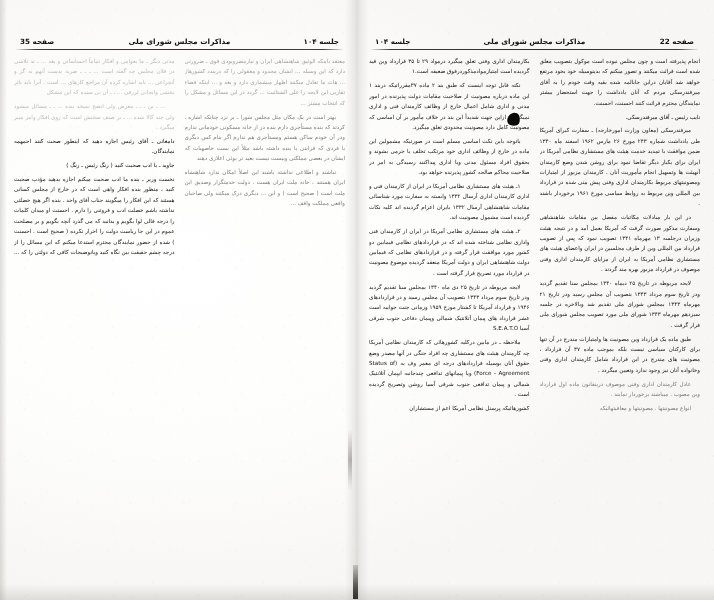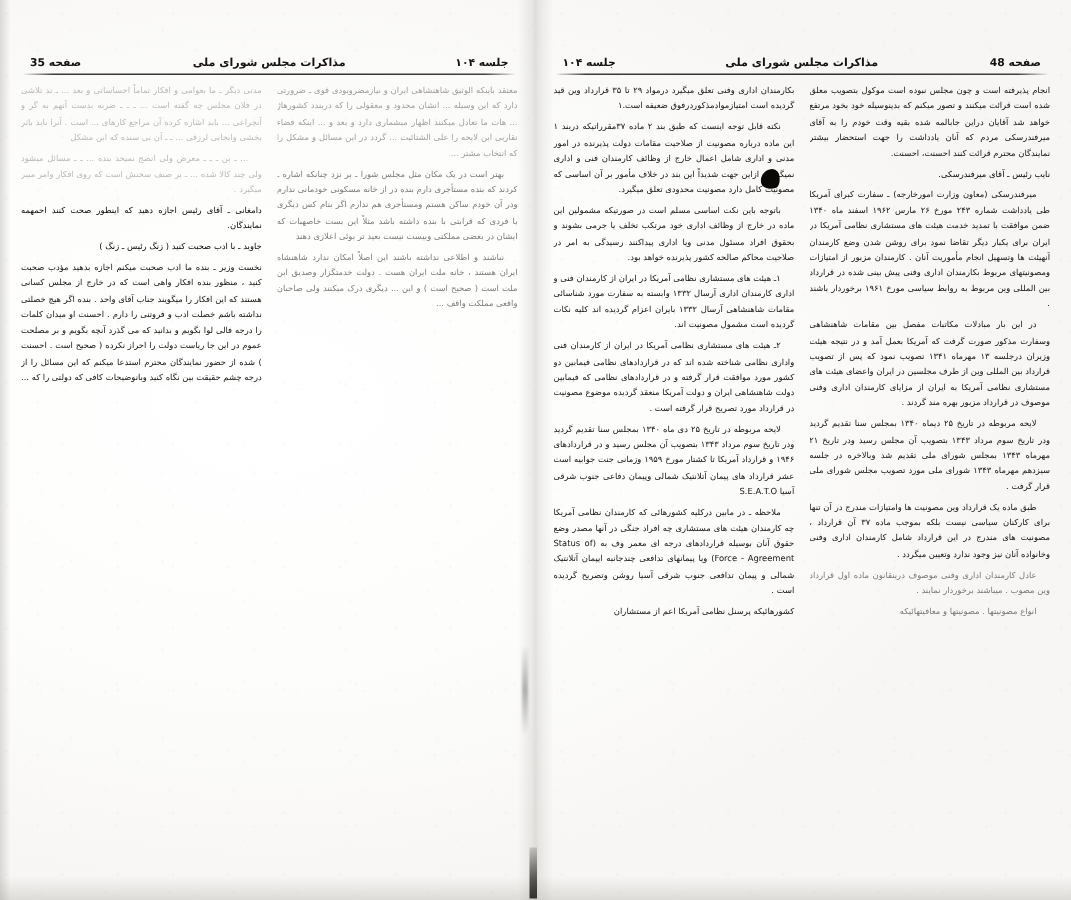--- a/index.html
+++ b/index.html
@@ -121,21 +121,21 @@
     background-size:37px 41px,53px 47px,61px 59px,43px 67px,71px 53px;
   }
 </style>
 </head>
 <body>
 
 <div id="scan">
 
   <div class="page left">
     <div class="runhead">
-      <span class="side">صفحه 48</span>
+      <span class="side">صفحه 22</span>
       <span class="center">مذاکرات مجلس شورای ملی</span>
       <span class="side">جلسه ۱۰۴</span>
     </div>
     <div class="rule"></div>
 
     <div class="cols">
 
       <div class="col">
         <p class="noind">انجام پذیرفته است و چون مجلس نبوده است موکول بتصویب معلق شده است قرائت میکنند و تصور میکنم که بدینوسیله خود بخود مرتفع خواهد شد آقایان دراین جابالمه شده بقیه وقت خودم را به آقای میرفندرسکی مردم که آنان یادداشت را جهت استحضار بیشتر نمایندگان محترم قرائت کنند احسنت، احسنت.</p>
         <p class="noind dark">نایب رئیس ـ آقای میرفندرسکی.</p>

